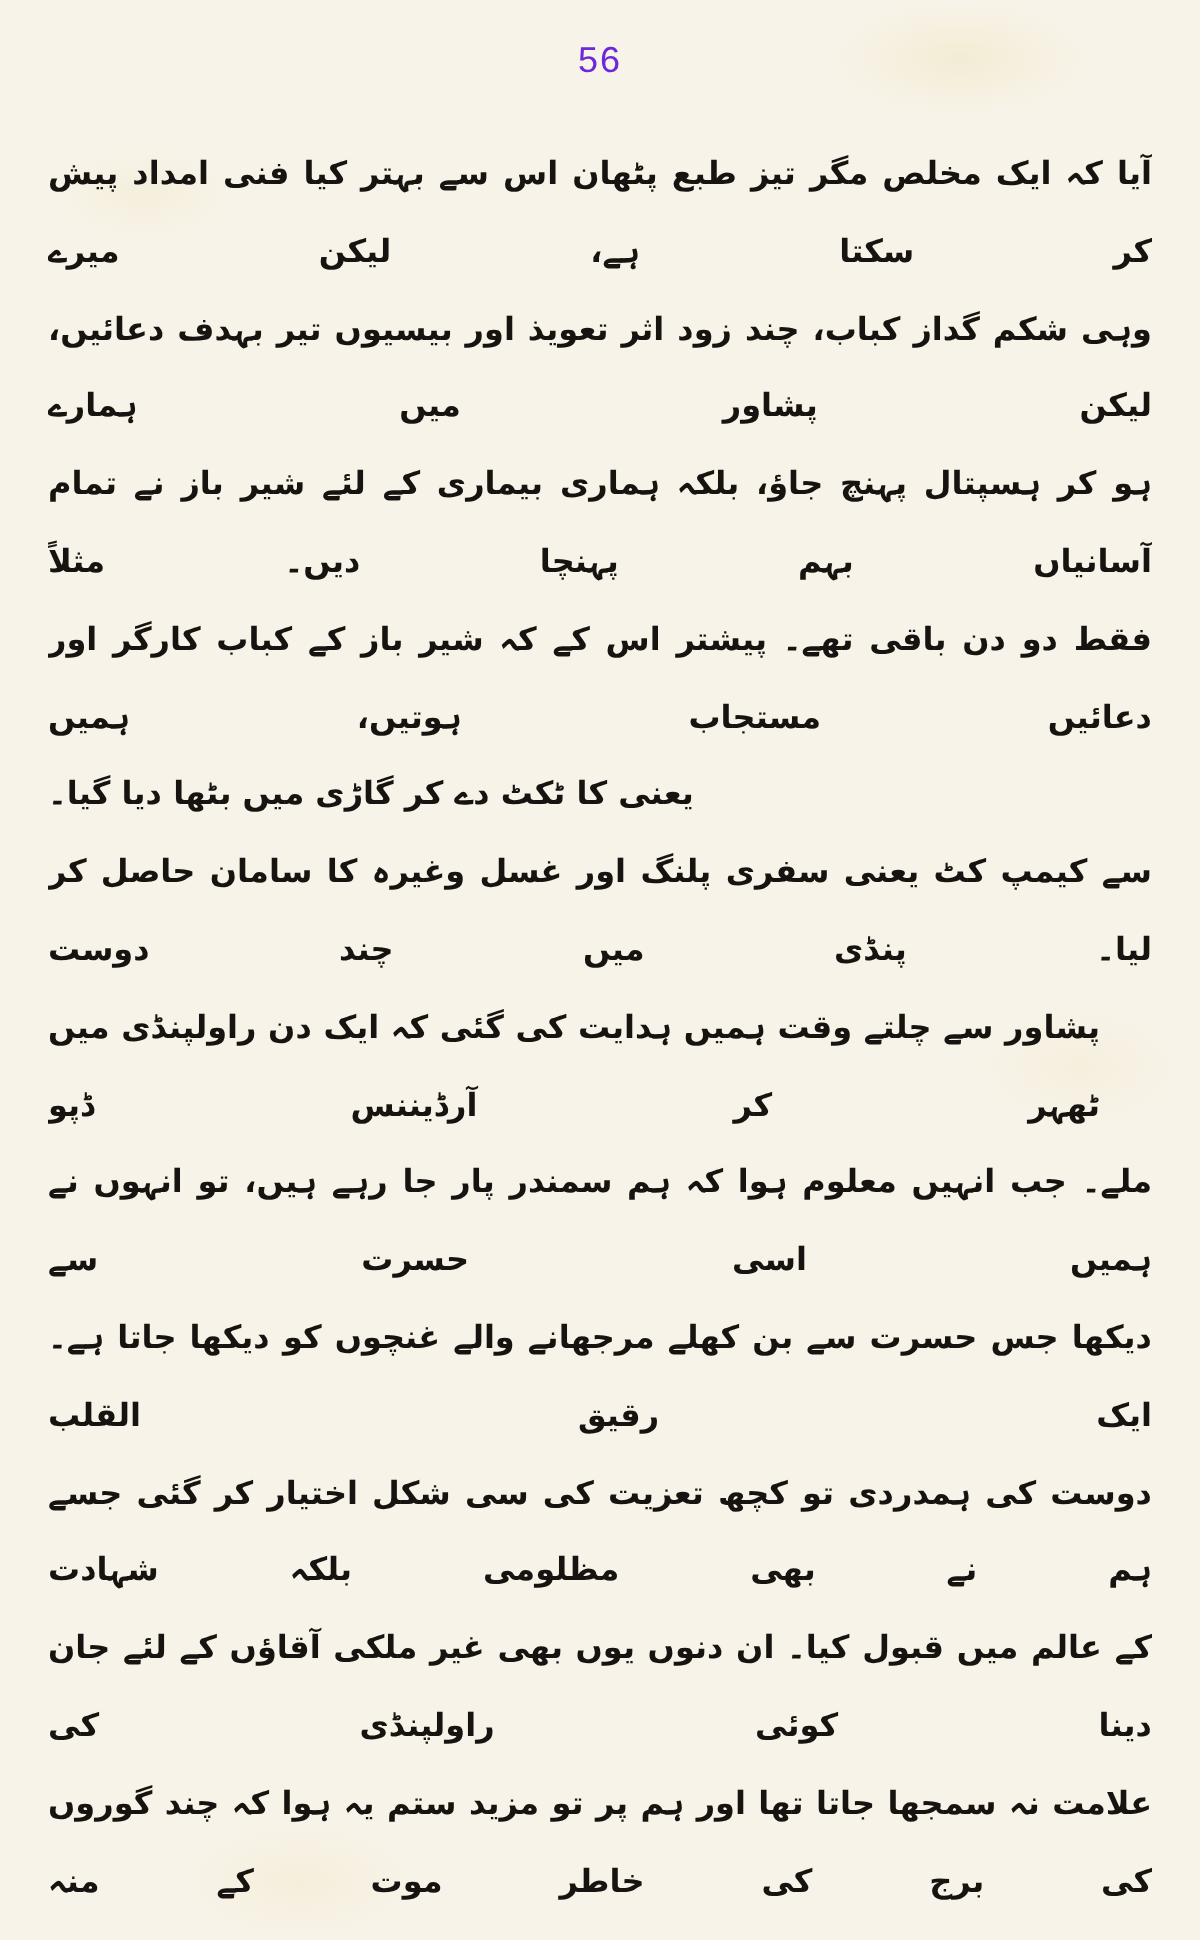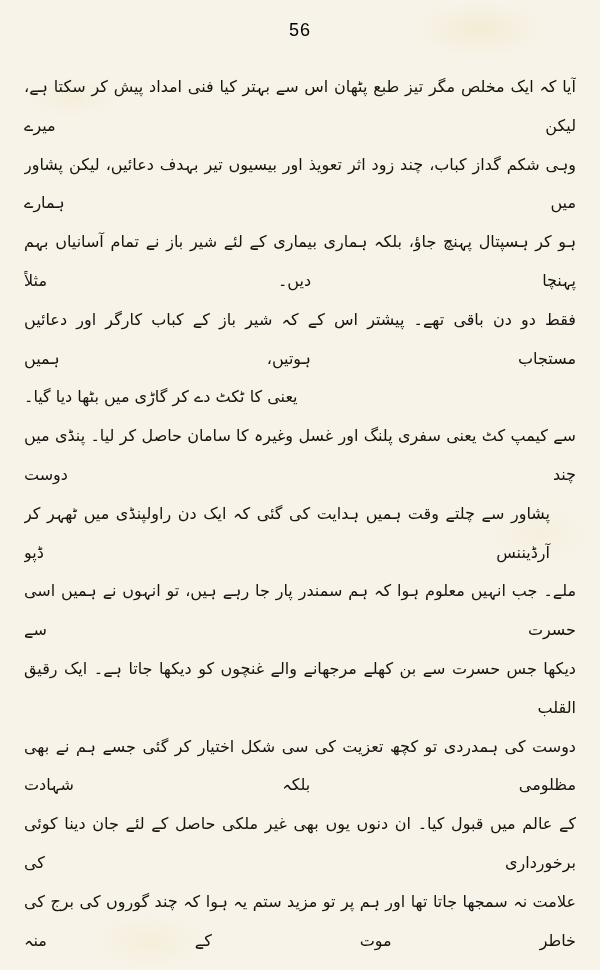--- a/index.html
+++ b/index.html
@@ -26,39 +26,40 @@
   }
   .page-number {
     position: absolute;
     top: 20px;
     left: 0;
     width: 100%;
     text-align: center;
     font-family: "Liberation Sans", "DejaVu Sans", sans-serif;
     font-size: 18px;
     letter-spacing: 1px;
-    color: #000000;
+    color: #6d28d9;
     direction: ltr;
   }
   .text-block {
     position: absolute;
     top: 68px;
     right: 24px;
     left: 24px;
     direction: rtl;
     font-size: 16px;
     line-height: 38.8px;
   }
   .line {
     min-height: 38.8px;
     text-align: justify;
     text-align-last: justify;
     text-justify: inter-word;
     white-space: normal;
     overflow: hidden;
+    font-weight: bold;
   }
   .line.para-start {
     padding-right: 26px;
   }
   .line.end-left {
     text-align-last: left;
   }
 </style>
 </head>
 <body>
@@ -71,18 +72,18 @@
     <div class="line">آیا کہ ایک مخلص مگر تیز طبع پٹھان اس سے بہتر کیا فنی امداد پیش کر سکتا ہے، لیکن میرے</div>
     <div class="line">وہی شکم گداز کباب، چند زود اثر تعویذ اور بیسیوں تیر بہدف دعائیں، لیکن پشاور میں ہمارے</div>
     <div class="line">ہو کر ہسپتال پہنچ جاؤ، بلکہ ہماری بیماری کے لئے شیر باز نے تمام آسانیاں بہم پہنچا دیں۔ مثلاً</div>
     <div class="line">فقط دو دن باقی تھے۔ پیشتر اس کے کہ شیر باز کے کباب کارگر اور دعائیں مستجاب ہوتیں، ہمیں</div>
     <div class="line end-left">یعنی کا ٹکٹ دے کر گاڑی میں بٹھا دیا گیا۔</div>
     <div class="line">سے کیمپ کٹ یعنی سفری پلنگ اور غسل وغیرہ کا سامان حاصل کر لیا۔ پنڈی میں چند دوست</div>
     <div class="line para-start">پشاور سے چلتے وقت ہمیں ہدایت کی گئی کہ ایک دن راولپنڈی میں ٹھہر کر آرڈیننس ڈپو</div>
     <div class="line">ملے۔ جب انہیں معلوم ہوا کہ ہم سمندر پار جا رہے ہیں، تو انہوں نے ہمیں اسی حسرت سے</div>
     <div class="line">دیکھا جس حسرت سے بن کھلے مرجھانے والے غنچوں کو دیکھا جاتا ہے۔ ایک رقیق القلب</div>
     <div class="line">دوست کی ہمدردی تو کچھ تعزیت کی سی شکل اختیار کر گئی جسے ہم نے بھی مظلومی بلکہ شہادت</div>
-    <div class="line">کے عالم میں قبول کیا۔ ان دنوں یوں بھی غیر ملکی حاصل کے لئے جان دینا کوئی برخورداری کی</div>
+    <div class="line">کے عالم میں قبول کیا۔ ان دنوں یوں بھی غیر ملکی آقاؤں کے لئے جان دینا کوئی راولپنڈی کی</div>
     <div class="line">علامت نہ سمجھا جاتا تھا اور ہم پر تو مزید ستم یہ ہوا کہ چند گوروں کی برج کی خاطر موت کے منہ</div>
 
   </div>
 
 </div>
 
 </body></html>

